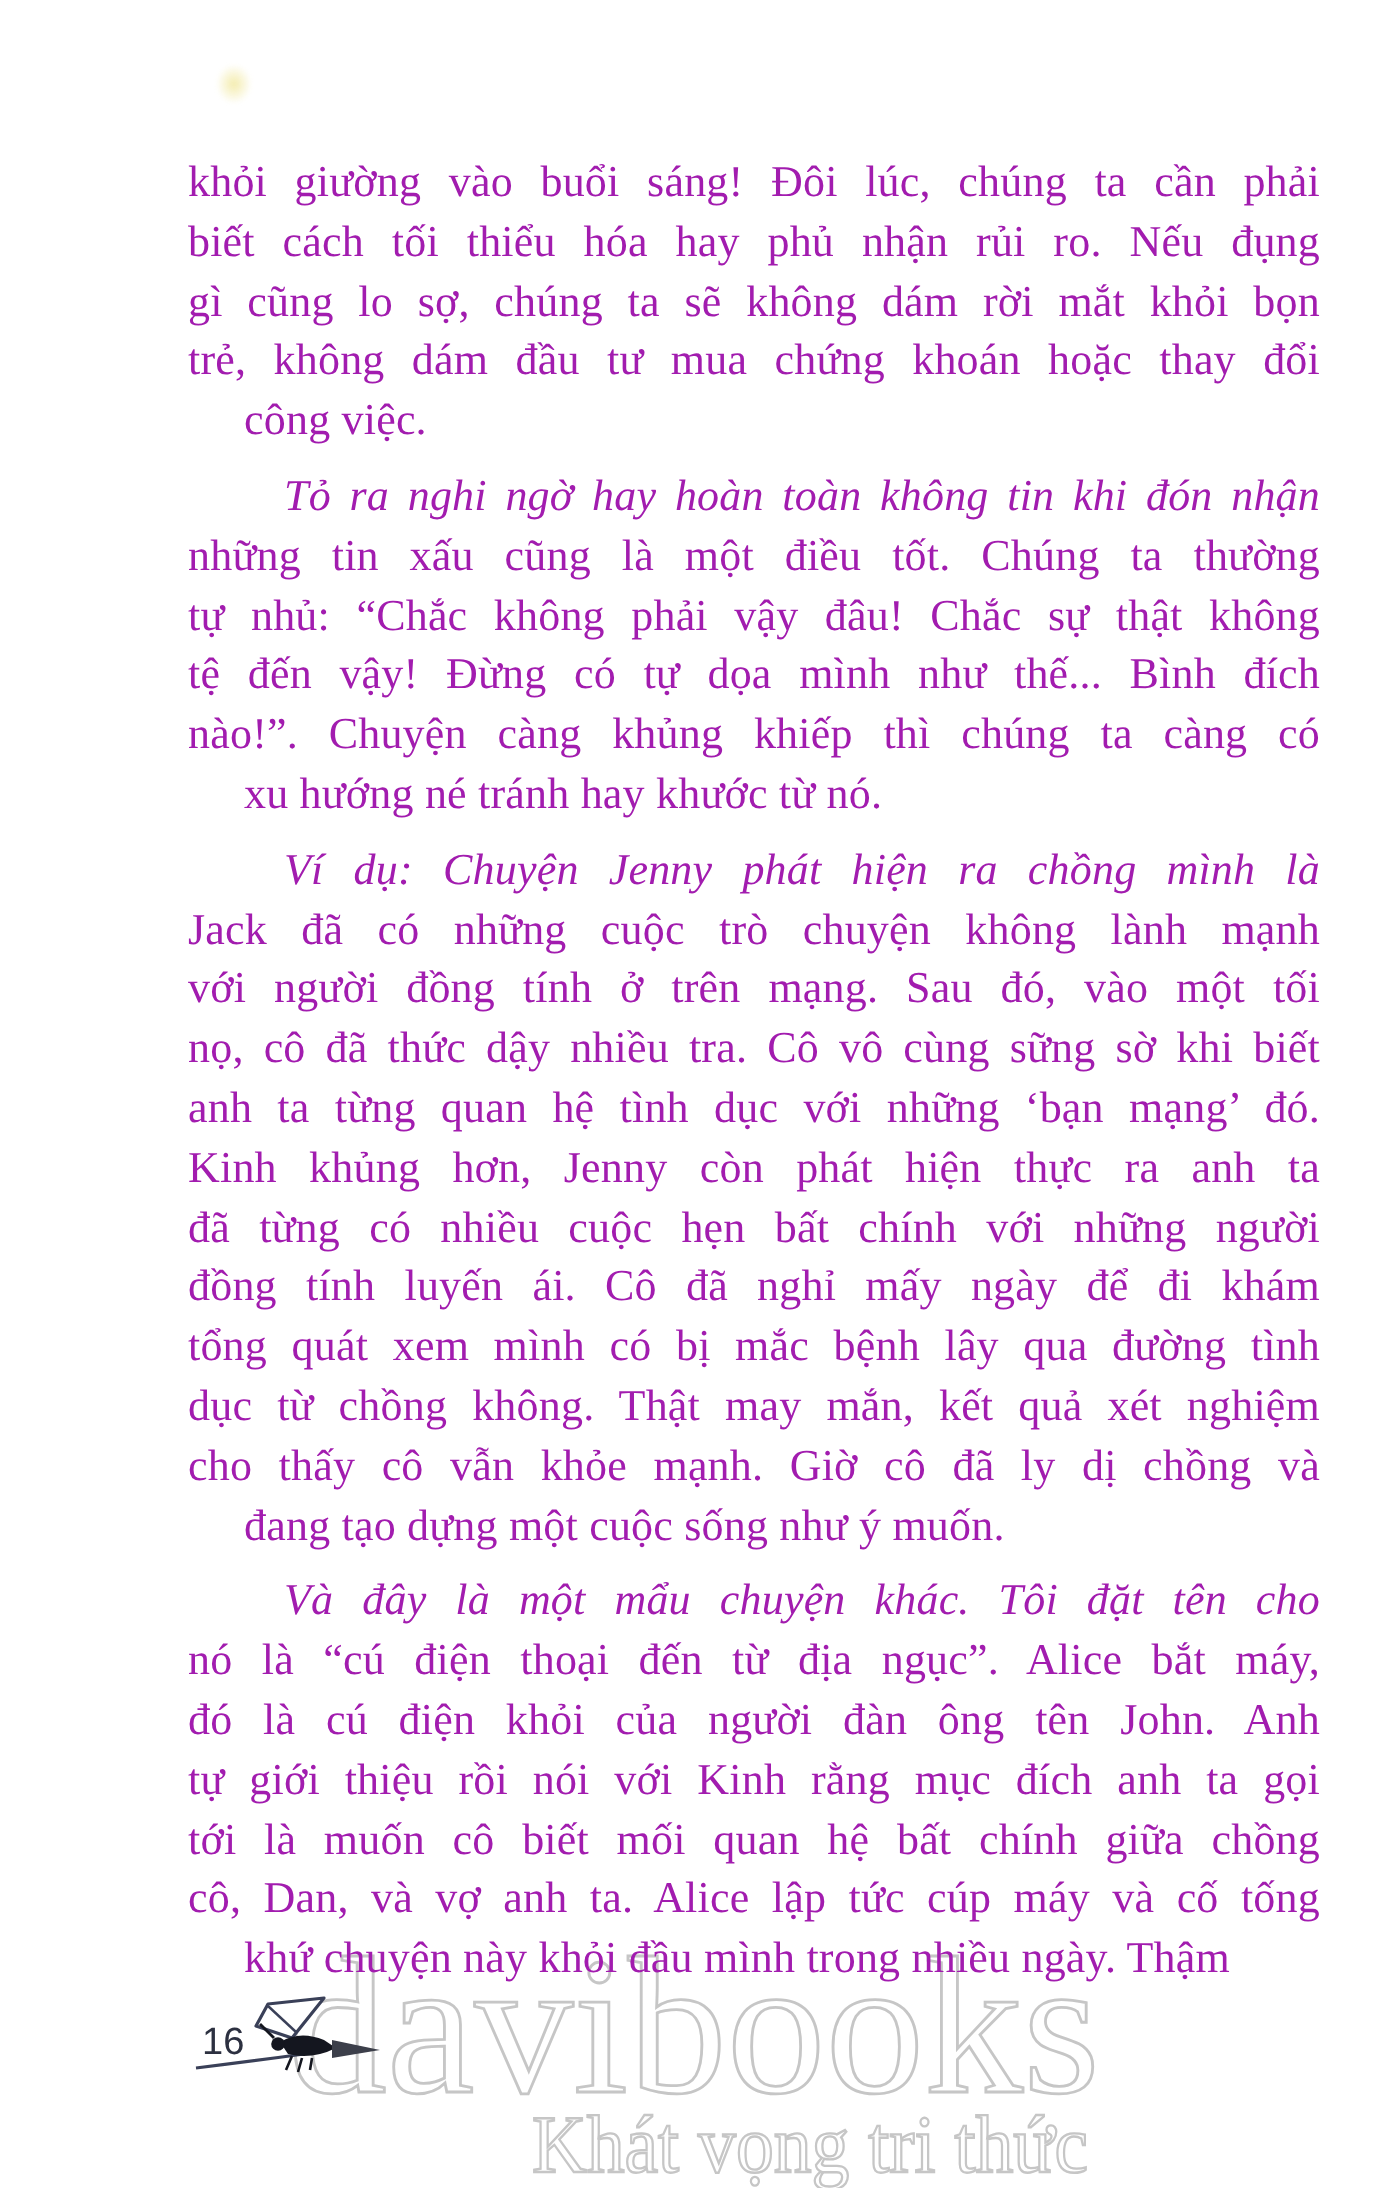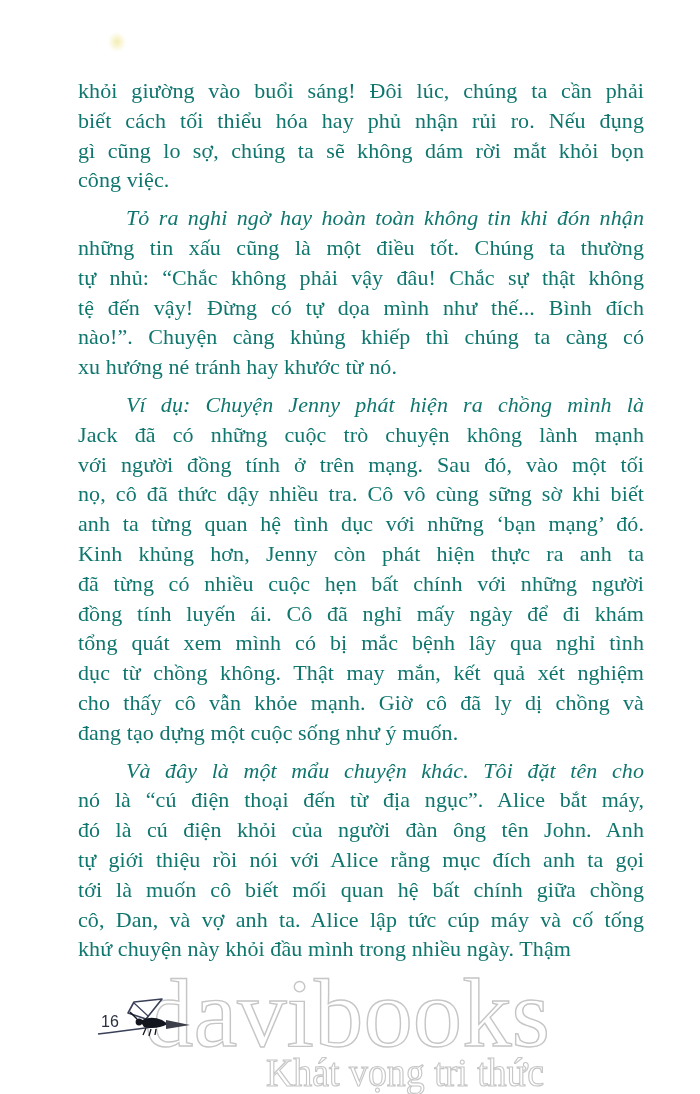--- a/index.html
+++ b/index.html
@@ -22,37 +22,37 @@
     top: 32px;
     width: 18px;
     height: 20px;
     border-radius: 50%;
     background: radial-gradient(ellipse at center, rgba(242,233,160,0.85) 0%, rgba(242,233,160,0) 70%);
     filter: blur(1px);
   }
   
   .text-block {
     position: absolute;
-    left: 78px;
+    left: 94px;
     top: 76px;
     width: 566px;
     z-index: 2;
-    color: #0f766e;
+    color: #a21caf;
     font-size: 22px;
     line-height: 29.8px;
     letter-spacing: 0.1px;
   }
   .para { margin: 0; }
   .para + .para { margin-top: 8px; }
   .line {
     text-align: justify;
     text-align-last: justify;
     white-space: normal;
   }
-  .line.last { text-align-last: left; }
+  .line.last { text-align-last: left; margin-left: 28px; }
   .line.indent { text-indent: 48px; font-style: italic; }
 
   
   .watermark-svg {
     position: absolute;
     left: 138px;
     top: 962px;
     z-index: 0;
   }
   .logo-svg {
@@ -60,21 +60,21 @@
     left: 88px;
     top: 993px;
     z-index: 3;
   }
   .page-number {
     position: absolute;
     left: 101px;
     top: 1010px;
     z-index: 3;
     color: #2c3040;
-    font-size: 16px;
+    font-size: 19px;
     line-height: 24px;
     font-family: "Liberation Sans", sans-serif;
   }
 </style>
 </head>
 <body>
 
 <div class="page">
 
   <div class="smudge"></div>
@@ -103,48 +103,49 @@
     <path d="M58 35 L55 42 M63 36 L61 43 M68 36 L67 42" fill="none" stroke="#14161f" stroke-width="1.3"></path>
   </svg>
 
   <div class="page-number">16</div>
 
   <main class="text-block">
       <div class="para">
         <div class="line">khỏi giường vào buổi sáng! Đôi lúc, chúng ta cần phải</div>
         <div class="line">biết cách tối thiểu hóa hay phủ nhận rủi ro. Nếu đụng</div>
         <div class="line">gì cũng lo sợ, chúng ta sẽ không dám rời mắt khỏi bọn</div>
+        <div class="line">trẻ, không dám đầu tư mua chứng khoán hoặc thay đổi</div>
         <div class="line last">công việc.</div>
       </div>
       <div class="para">
         <div class="line indent">Tỏ ra nghi ngờ hay hoàn toàn không tin khi đón nhận</div>
         <div class="line">những tin xấu cũng là một điều tốt. Chúng ta thường</div>
         <div class="line">tự nhủ: “Chắc không phải vậy đâu! Chắc sự thật không</div>
         <div class="line">tệ đến vậy! Đừng có tự dọa mình như thế... Bình đích</div>
         <div class="line">nào!”. Chuyện càng khủng khiếp thì chúng ta càng có</div>
         <div class="line last">xu hướng né tránh hay khước từ nó.</div>
       </div>
       <div class="para">
         <div class="line indent">Ví dụ: Chuyện Jenny phát hiện ra chồng mình là</div>
         <div class="line">Jack đã có những cuộc trò chuyện không lành mạnh</div>
         <div class="line">với người đồng tính ở trên mạng. Sau đó, vào một tối</div>
         <div class="line">nọ, cô đã thức dậy nhiều tra. Cô vô cùng sững sờ khi biết</div>
         <div class="line">anh ta từng quan hệ tình dục với những ‘bạn mạng’ đó.</div>
         <div class="line">Kinh khủng hơn, Jenny còn phát hiện thực ra anh ta</div>
         <div class="line">đã từng có nhiều cuộc hẹn bất chính với những người</div>
         <div class="line">đồng tính luyến ái. Cô đã nghỉ mấy ngày để đi khám</div>
-        <div class="line">tổng quát xem mình có bị mắc bệnh lây qua nghỉ tình</div>
+        <div class="line">tổng quát xem mình có bị mắc bệnh lây qua đường tình</div>
         <div class="line">dục từ chồng không. Thật may mắn, kết quả xét nghiệm</div>
         <div class="line">cho thấy cô vẫn khỏe mạnh. Giờ cô đã ly dị chồng và</div>
         <div class="line last">đang tạo dựng một cuộc sống như ý muốn.</div>
       </div>
       <div class="para">
         <div class="line indent">Và đây là một mẩu chuyện khác. Tôi đặt tên cho</div>
         <div class="line">nó là “cú điện thoại đến từ địa ngục”. Alice bắt máy,</div>
         <div class="line">đó là cú điện khỏi của người đàn ông tên John. Anh</div>
-        <div class="line">tự giới thiệu rồi nói với Alice rằng mục đích anh ta gọi</div>
+        <div class="line">tự giới thiệu rồi nói với Kinh rằng mục đích anh ta gọi</div>
         <div class="line">tới là muốn cô biết mối quan hệ bất chính giữa chồng</div>
         <div class="line">cô, Dan, và vợ anh ta. Alice lập tức cúp máy và cố tống</div>
         <div class="line last">khứ chuyện này khỏi đầu mình trong nhiều ngày. Thậm</div>
       </div>
     </main>
 
 </div>
 
 </body></html>

